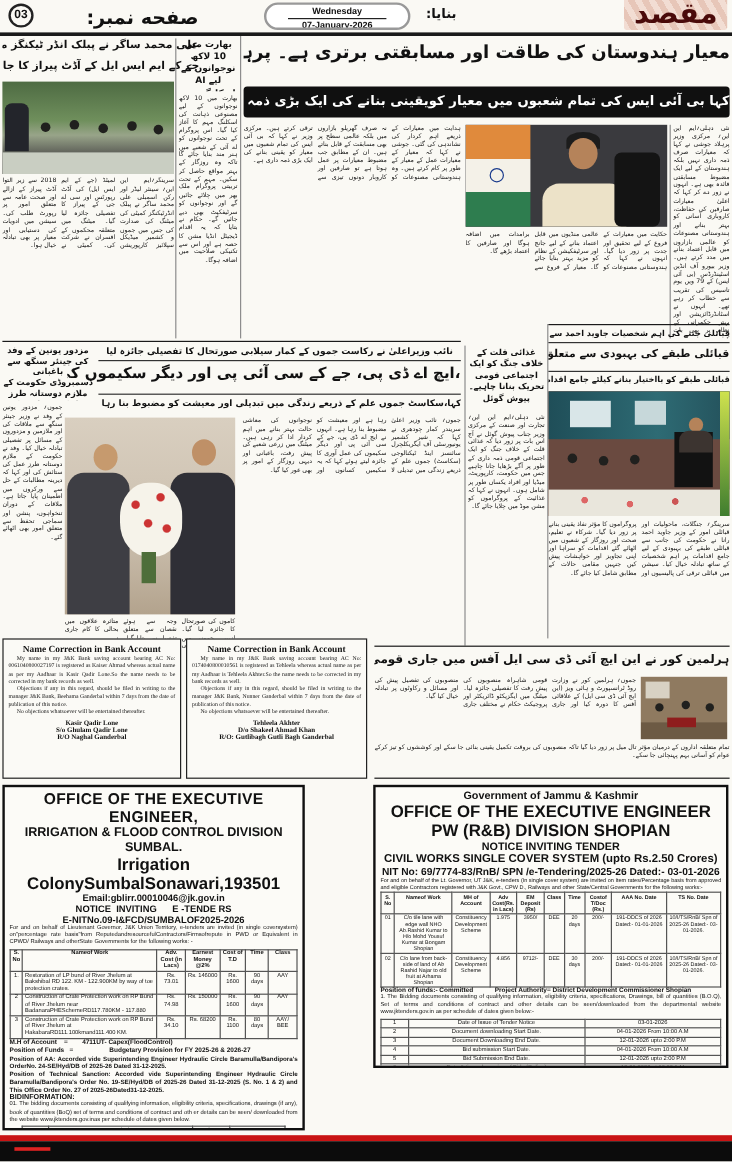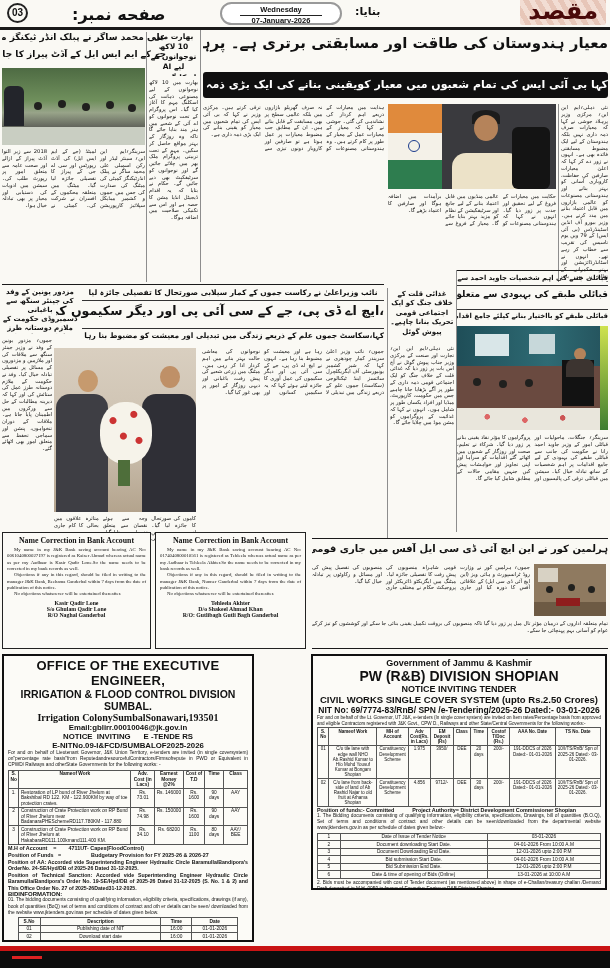--- a/index.html
+++ b/index.html
@@ -177,21 +177,21 @@
     <div class="ph" style="left:0;bottom:0;width:100%;height:14px;background:#6d5a44;"></div>
     <div class="ph" style="left:22px;bottom:10px;width:24px;height:8px;background:#8f1d1d;"></div>
   </div>
   <div class="abs urdu just t5 cols3 clip" style="left:312px;top:564px;width:218px;height:52px;">جموں؍ ہرلمین کور نے وزارت روڈ ٹرانسپورٹ و ہائی ویز (این ایچ آئی ڈی سی ایل) کے علاقائی آفس کا دورہ کیا اور جاری قومی شاہراہ منصوبوں کی پیش رفت کا تفصیلی جائزہ لیا۔ میٹنگ میں ایگزیکٹو ڈائریکٹر اور پروجیکٹ حکام نے مختلف جاری منصوبوں کی تفصیل پیش کی اور مسائل و رکاوٹوں پر تبادلہ خیال کیا گیا۔</div>
   <div class="abs urdu just t5 clip" style="left:312px;top:620px;width:296px;height:24px;">تمام متعلقہ اداروں کے درمیان مؤثر تال میل پر زور دیا گیا تاکہ منصوبوں کی بروقت تکمیل یقینی بنائی جا سکے اور کوششوں کو تیز کرکے عوام کو آسانی بہم پہنچائی جا سکے۔</div>
   <div class="rule" style="left:312px;top:648px;width:296px;height:1px;"></div>
 
   <div class="tender" style="left:2px;top:654px;width:252px;height:288px;">
     <div class="b c" style="font-size:13px;letter-spacing:0.3px;">OFFICE OF THE EXECUTIVE ENGINEER,</div>
     <div class="b c" style="font-size:10.5px;">IRRIGATION   &amp;  FLOOD  CONTROL  DIVISION  SUMBAL.</div>
-    <div class="b c" style="font-size:10px;font-family:Liberation Serif, serif;">Irrigation ColonySumbalSonawari,193501</div>
+    <div class="b c" style="font-size:14px;">Irrigation ColonySumbalSonawari,193501</div>
     <div class="b c" style="font-size:7.8px;">Email:gblirr.00010046@jk.gov.in</div>
     <div class="b c pre" style="font-size:7.8px;">NOTICE  INVITING      E -TENDE RS</div>
     <div class="b c" style="font-size:7.8px;">E-NITNo.09-I&amp;FCD/SUMBALOF2025-2026</div>
     <div class="just t48">For and on behalf of Lieutenant Governor, J&amp;K Union Territory, e-tenders are invited (in single coversystem) on"percentage rate basis"from ReputedandresourcefulContractors/Firmsofrepute in PWD or Equivalent in CPWD/ Railways and otherState Governments for the following works: -</div>
     <table class="tbl" style="margin-top:1px;">
       <tbody>
           <tr>
         <th style="width:4%;">S. No</th>
         <th style="width:47%;">Nameof Work</th>
         <th style="width:10%;">Adv. Cost (in Lacs)</th>
@@ -275,20 +275,21 @@
           </tr>
     </tbody>
       </table>
     <div class="just" style="font-size:4.6px;line-height:1.25;">02:    Bids must be accompanied with cost of tender document as specified above, deposited in the Treasury under M.H 0702 in favour of Executive Engineer, (Jal Shakti) I&amp;FC Division Sumbal (NIT No. and S. No. of WorktobementionedontheTreasuryChallan/Receipt)andEarnestmoney@2% ofadvertisedamountin the  shape ofCDR/FDR/DDorBG validupto45daysbeyondbidvalidityperiod.TheEarnestmoney(2%)ofL1 shall be released only upon the receipt of Performance Security (3%).</div>
     <div class="just t48">10.     All other terms and conditions shall be same as are laid down in  detailed e-NIT (including Annexure B andC enclosed with the e-NIT) andin PWD Form 25/33 double Agreement Form.</div>
 
   </div>
 
   <div class="tender" style="left:311px;top:654px;width:296px;height:236px;">
     <div class="b c" style="font-size:9px;">Government of Jammu &amp; Kashmir</div>
+    <div class="b c" style="font-size:14px;">OFFICE OF THE EXECUTIVE ENGINEER</div>
     <div class="b c" style="font-size:14px;">PW (R&amp;B) DIVISION SHOPIAN</div>
     <div class="b c" style="font-size:9px;">NOTICE INVITING TENDER</div>
     <div class="b c" style="font-size:9.5px;">CIVIL WORKS SINGLE COVER SYSTEM (upto Rs.2.50 Crores)</div>
     <div class="b c" style="font-size:8.5px;">NIT No: 69/7774-83/RnB/ SPN /e-Tendering/2025-26 Dated:- 03-01-2026</div>
     <div class="just" style="font-size:4.6px;line-height:1.25;">For and on behalf of the Lt. Governor, UT J&amp;K, e-tenders (In single cover system) are invited on Item rates/Percentage basis from approved and eligible Contractors registered with J&amp;K Govt., CPW D., Railways and other State/Central Governments for the following works:-</div>
     <table class="tbl" style="margin-top:1px;font-size:4.5px;">
       <tbody>
           <tr>
         <th style="width:4%;">S. No</th>
         <th style="width:17%;">Nameof Work</th>

